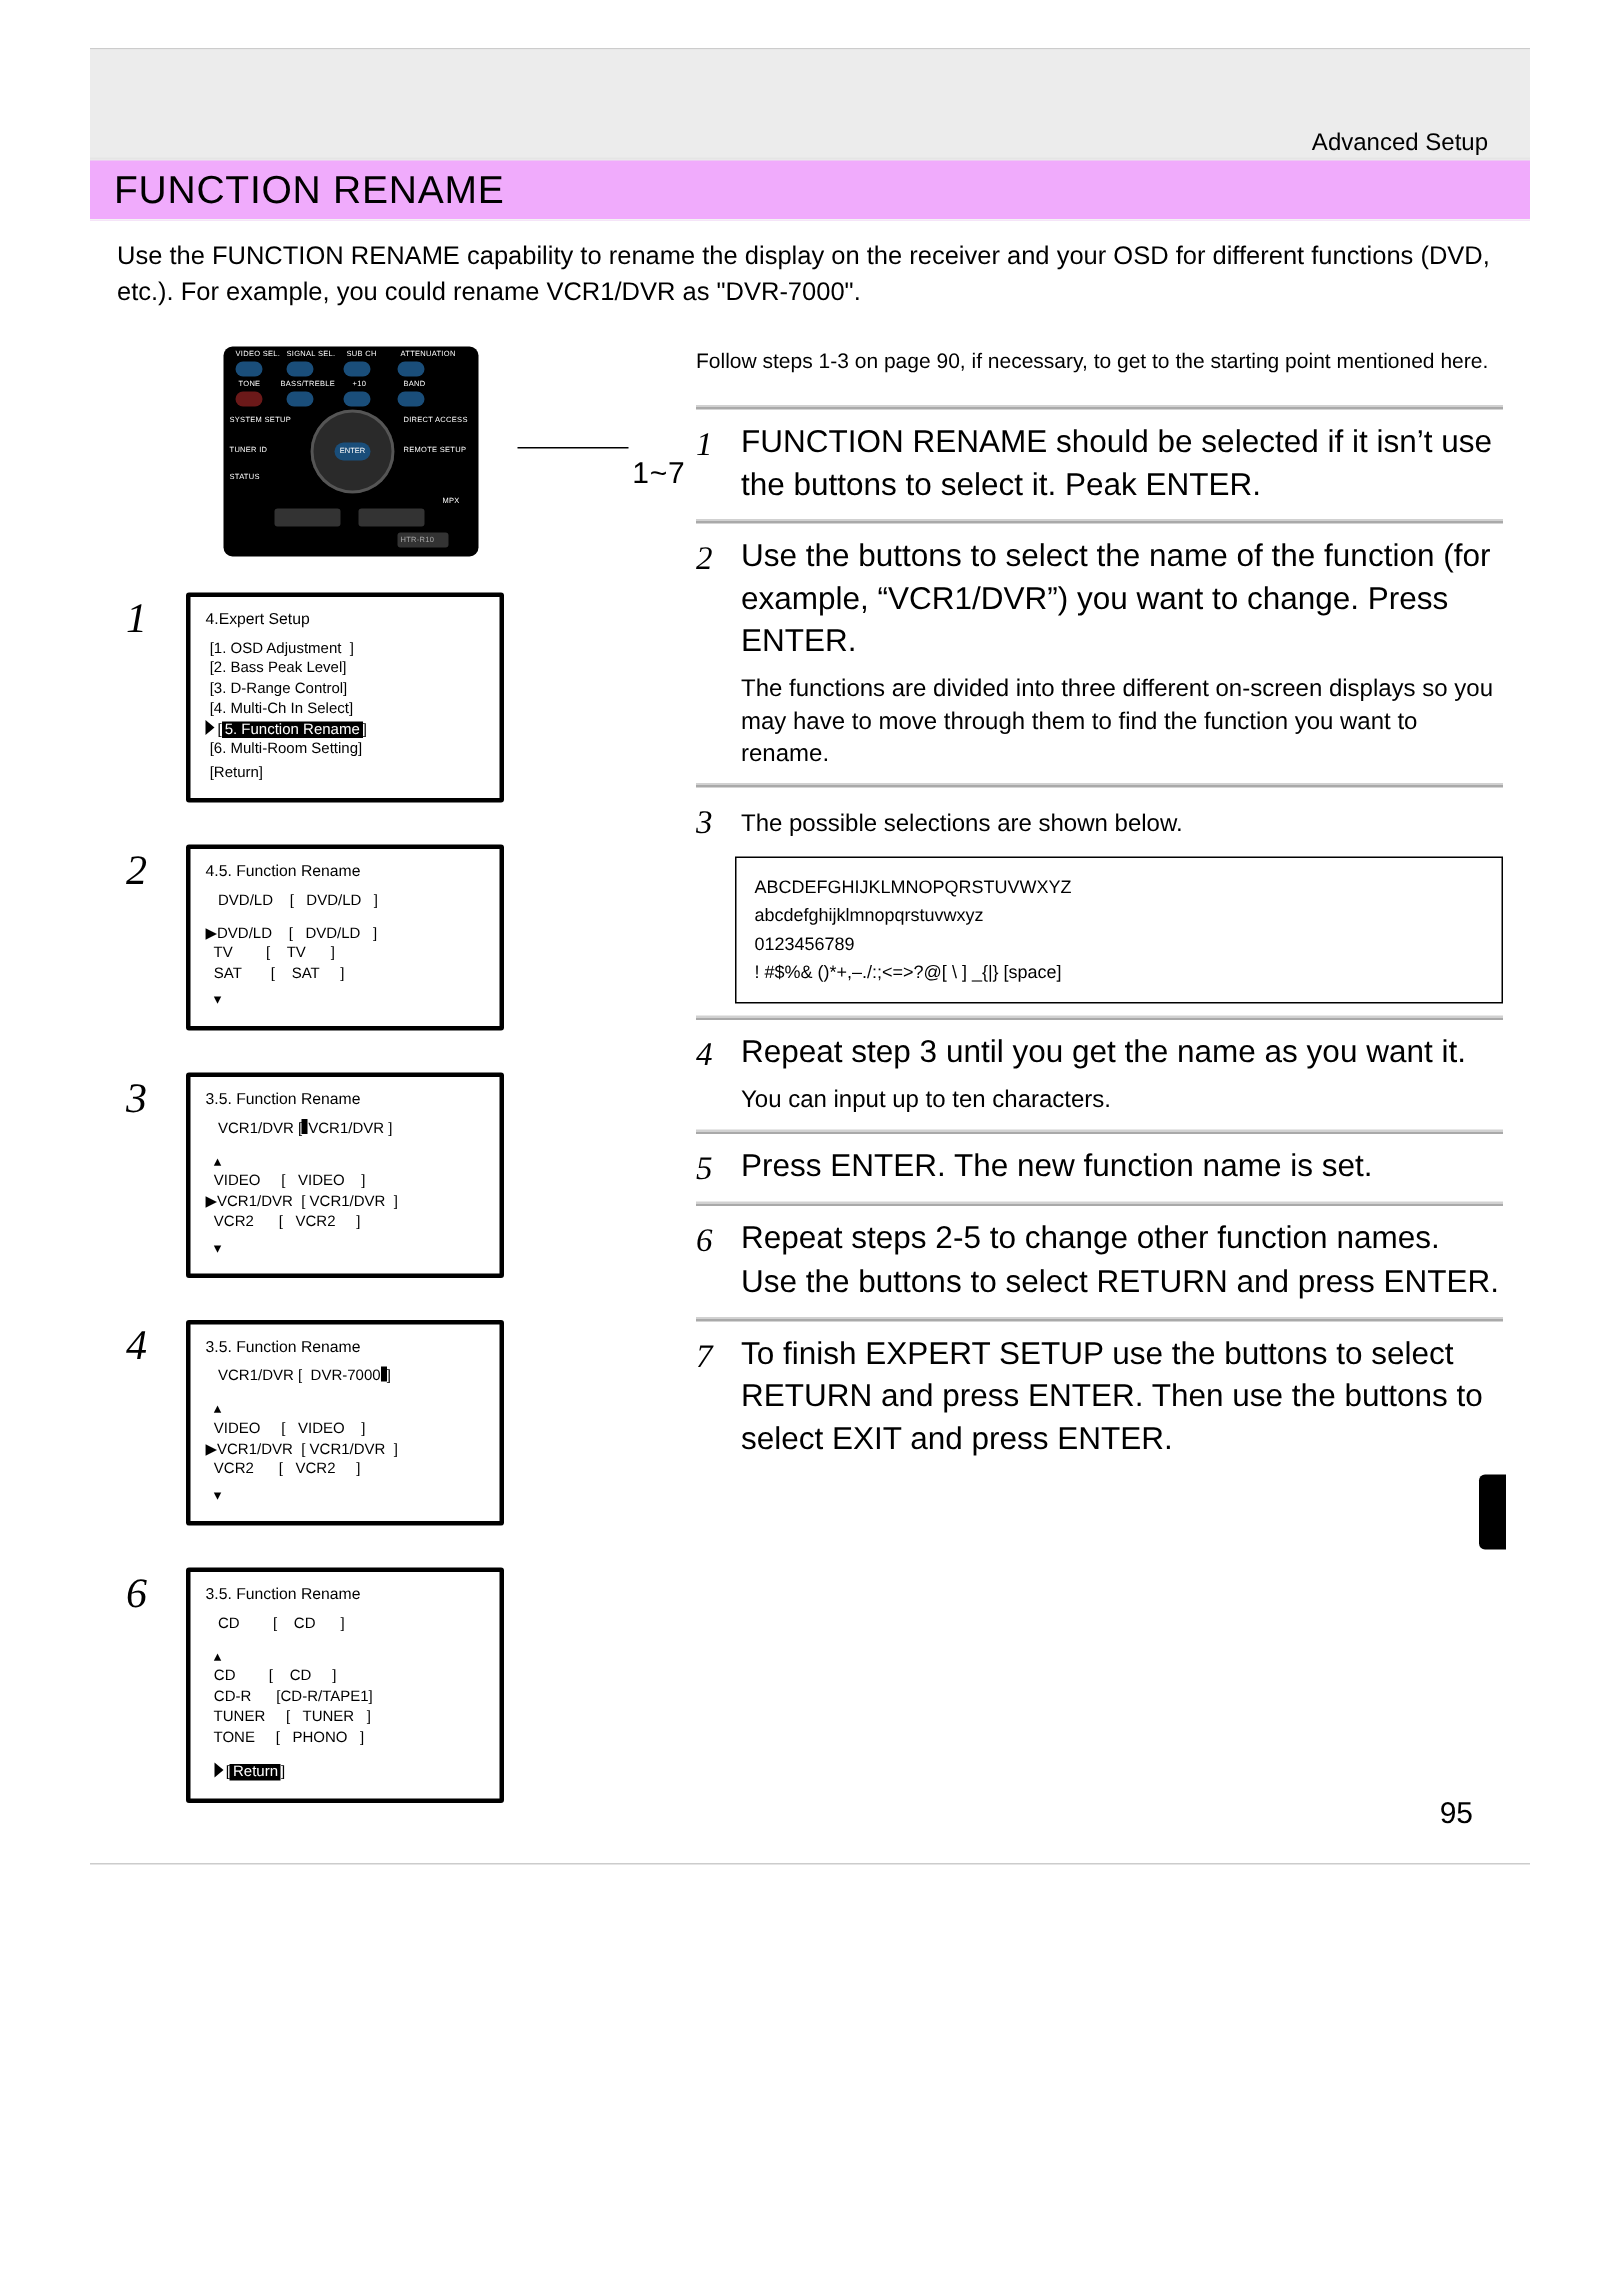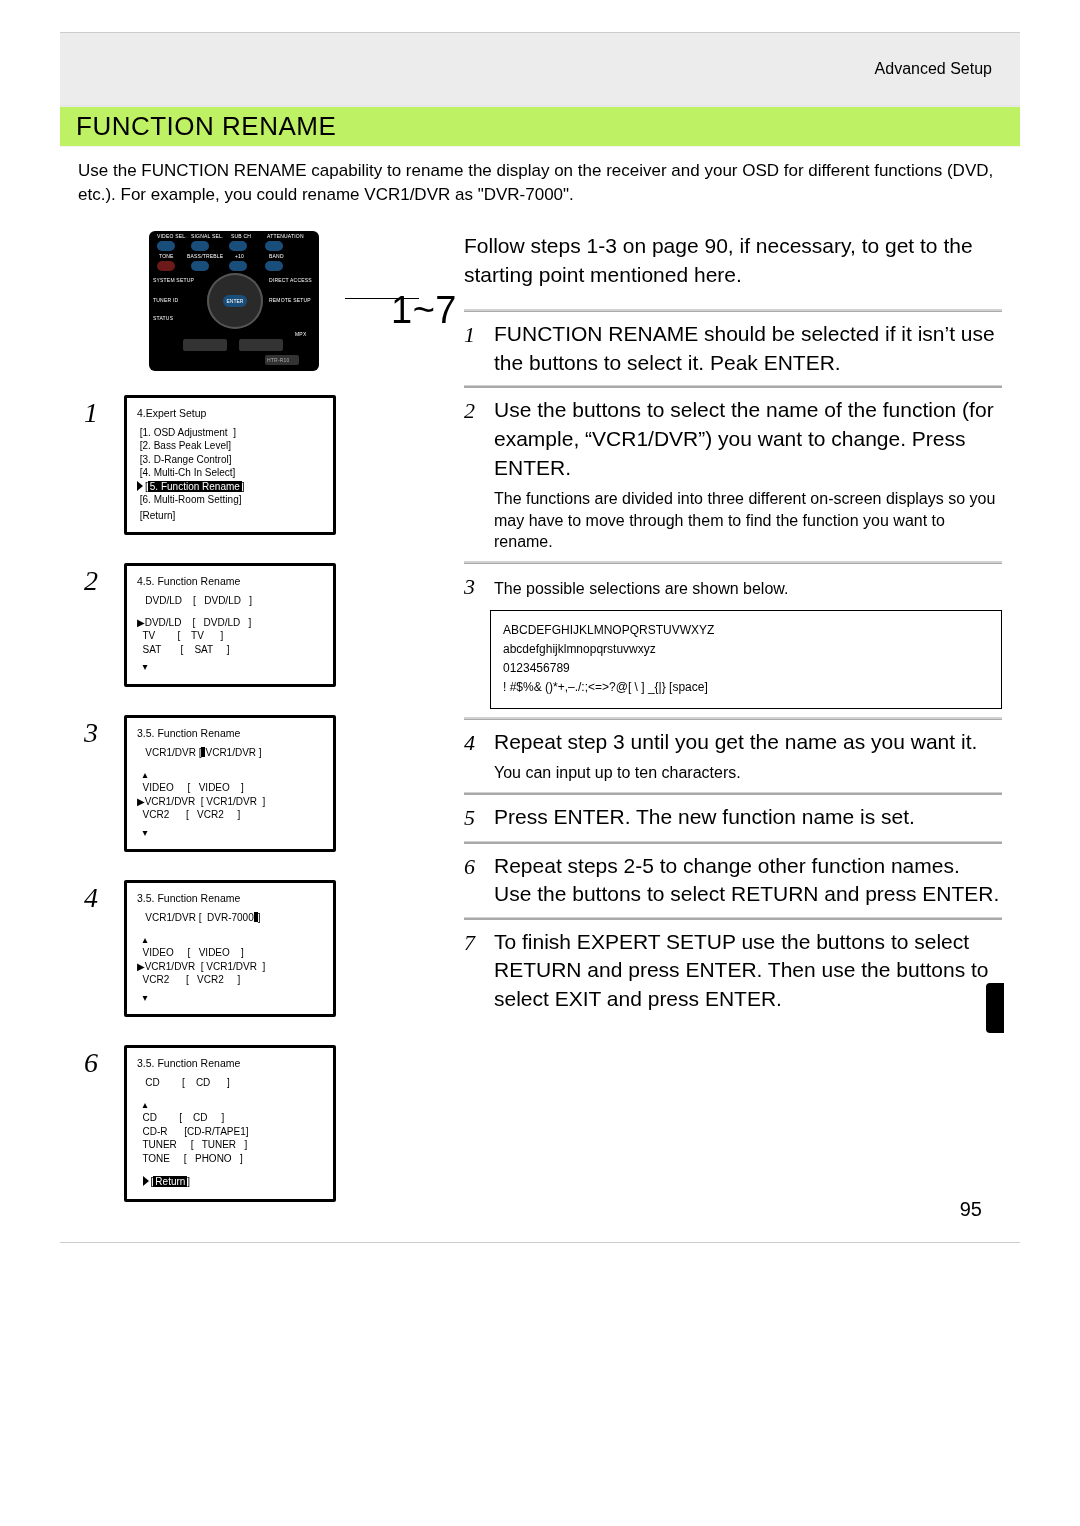--- a/index.html
+++ b/index.html
@@ -1,27 +1,27 @@
 <!DOCTYPE html>
 <html><head>
 <meta charset="utf-8">
 <style>
   html,body{margin:0;padding:0;background:#fff;font-family:"Helvetica Neue",Helvetica,Arial,sans-serif;color:#000}
   .page{width:1080px;min-height:1526px;margin:0 auto;position:relative;box-sizing:border-box;padding:32px 0 40px 0}
   .sheet{width:960px;margin:0 auto;background:#fff;position:relative}
   .frame{border-top:1px solid #ccc;border-bottom:1px solid #ccc;padding:0;position:relative}
-  .header-band{background:#ececec;height:72px;border-bottom:1px solid #e5e5e5;display:flex;align-items:center;justify-content:flex-end;padding:0 28px}
-  .section-title-band{background:#bef264;border-top:1px solid #e9e9e9;border-bottom:1px solid #f4f4f4;padding:4px 16px}
+  .header-band{background:#ececec;height:72px;border-bottom:1px solid #e5e5e5;display:flex;align-items:flex-end;justify-content:flex-end;padding:0 28px}
+  .section-title-band{background:#f0abfc;border-top:1px solid #e9e9e9;border-bottom:1px solid #f4f4f4;padding:4px 16px}
   .section-title{font-size:26px;letter-spacing:0.5px}
   .intro{font-size:17px;line-height:1.4;padding:12px 18px 24px 18px}
   .content{display:flex;gap:26px;padding:0 18px 40px 18px}
   .col-left{width:360px;flex:0 0 360px;position:relative}
   .col-right{flex:1;min-width:0}
   .remote-wrap{margin:0 auto 24px auto;width:230px;position:relative}
-  .remote-callout{position:absolute;right:-84px;top:58px;font-size:38px;letter-spacing:0.5px}
+  .remote-callout{position:absolute;right:-84px;top:74px;font-size:20px;letter-spacing:0.5px}
   .remote{width:170px;height:140px;background:#000;border-radius:6px;position:relative;padding:10px;box-sizing:border-box;margin-left:6px}
   .remote .tiny{color:#fff;font-size:5px;font-family:Arial;letter-spacing:0.2px;position:absolute}
   .remote .rbtn{position:absolute;height:10px;border-radius:5px}
   .remote .oval{width:18px;background:#1a4e7a}
   .remote .oval.red{background:#6b1919}
   .remote .circle-nav{position:absolute;left:58px;top:42px;width:56px;height:56px;border-radius:50%;background:#2a2a2a;box-shadow:inset 0 0 0 2px #555}
   .remote .circle-nav .enter{position:absolute;left:16px;top:22px;width:24px;height:12px;border-radius:6px;background:#1a4e7a;color:#fff;font-size:5px;text-align:center;line-height:12px}
   .remote .bar{position:absolute;width:44px;height:12px;border-radius:2px;background:#333}
   .remote .smallbar{position:absolute;width:34px;height:10px;border-radius:2px;background:#333}
   .line-to-remote{position:absolute;top:67px;right:-46px;width:74px;height:0;border-top:1px solid #000}
@@ -30,21 +30,21 @@
   .screen-row{display:flex;align-items:flex-start;gap:18px}
   .screen-num{font-size:28px;font-style:italic;font-family:"Times New Roman",Times,serif;width:22px;margin-top:2px}
   .screen{width:186px;border:3px solid #000;border-radius:2px;font-family:"Helvetica Neue",Arial,sans-serif;font-size:10px;line-height:1.35;padding:8px 10px 10px 10px;position:relative;background:#fff}
   .screen .sc-title{font-size:10.5px;margin-bottom:6px}
   .screen .sc-line{white-space:pre;font-size:10px}
   .screen .sc-block{margin:2px 0 0 0}
   .screen .hl{background:#000;color:#fff;padding:0 2px}
   .screen .arrow{display:inline-block;width:0;height:0;border-top:5px solid transparent;border-bottom:5px solid transparent;border-left:6px solid #000;vertical-align:-1px;margin-right:2px}
   .screen .cursor-box{display:inline-block;width:4px;height:10px;background:#000;vertical-align:-1px}
 
-  .lead{font-size:21px;line-height:1.4;margin-bottom:20px}
+  .lead{font-size:14px;line-height:1.4;margin-bottom:20px}
   .hr-row{height:3px;background:linear-gradient(#d1d1d1 50%,#a9a9a9 50%);margin:8px 0}
   .step{display:flex;gap:12px;font-size:21px;line-height:1.36;margin:4px 0 6px 0}
   .step-num{font-family:"Times New Roman",Times,serif;font-style:italic;font-size:22px;width:18px;flex:0 0 18px}
   .step-body{flex:1}
   .note{font-size:16px;line-height:1.35;margin-top:6px}
   .charbox{margin:8px 0 6px 26px;border:1px solid #000;padding:10px 12px;font-size:12px;line-height:1.6}
   .pagefoot{position:absolute;right:38px;bottom:22px;font-size:20px}
   .side-tab{position:absolute;right:16px;bottom:210px;width:18px;height:50px;background:#000;border-top-left-radius:4px;border-bottom-left-radius:4px}
 </style>
 </head>

